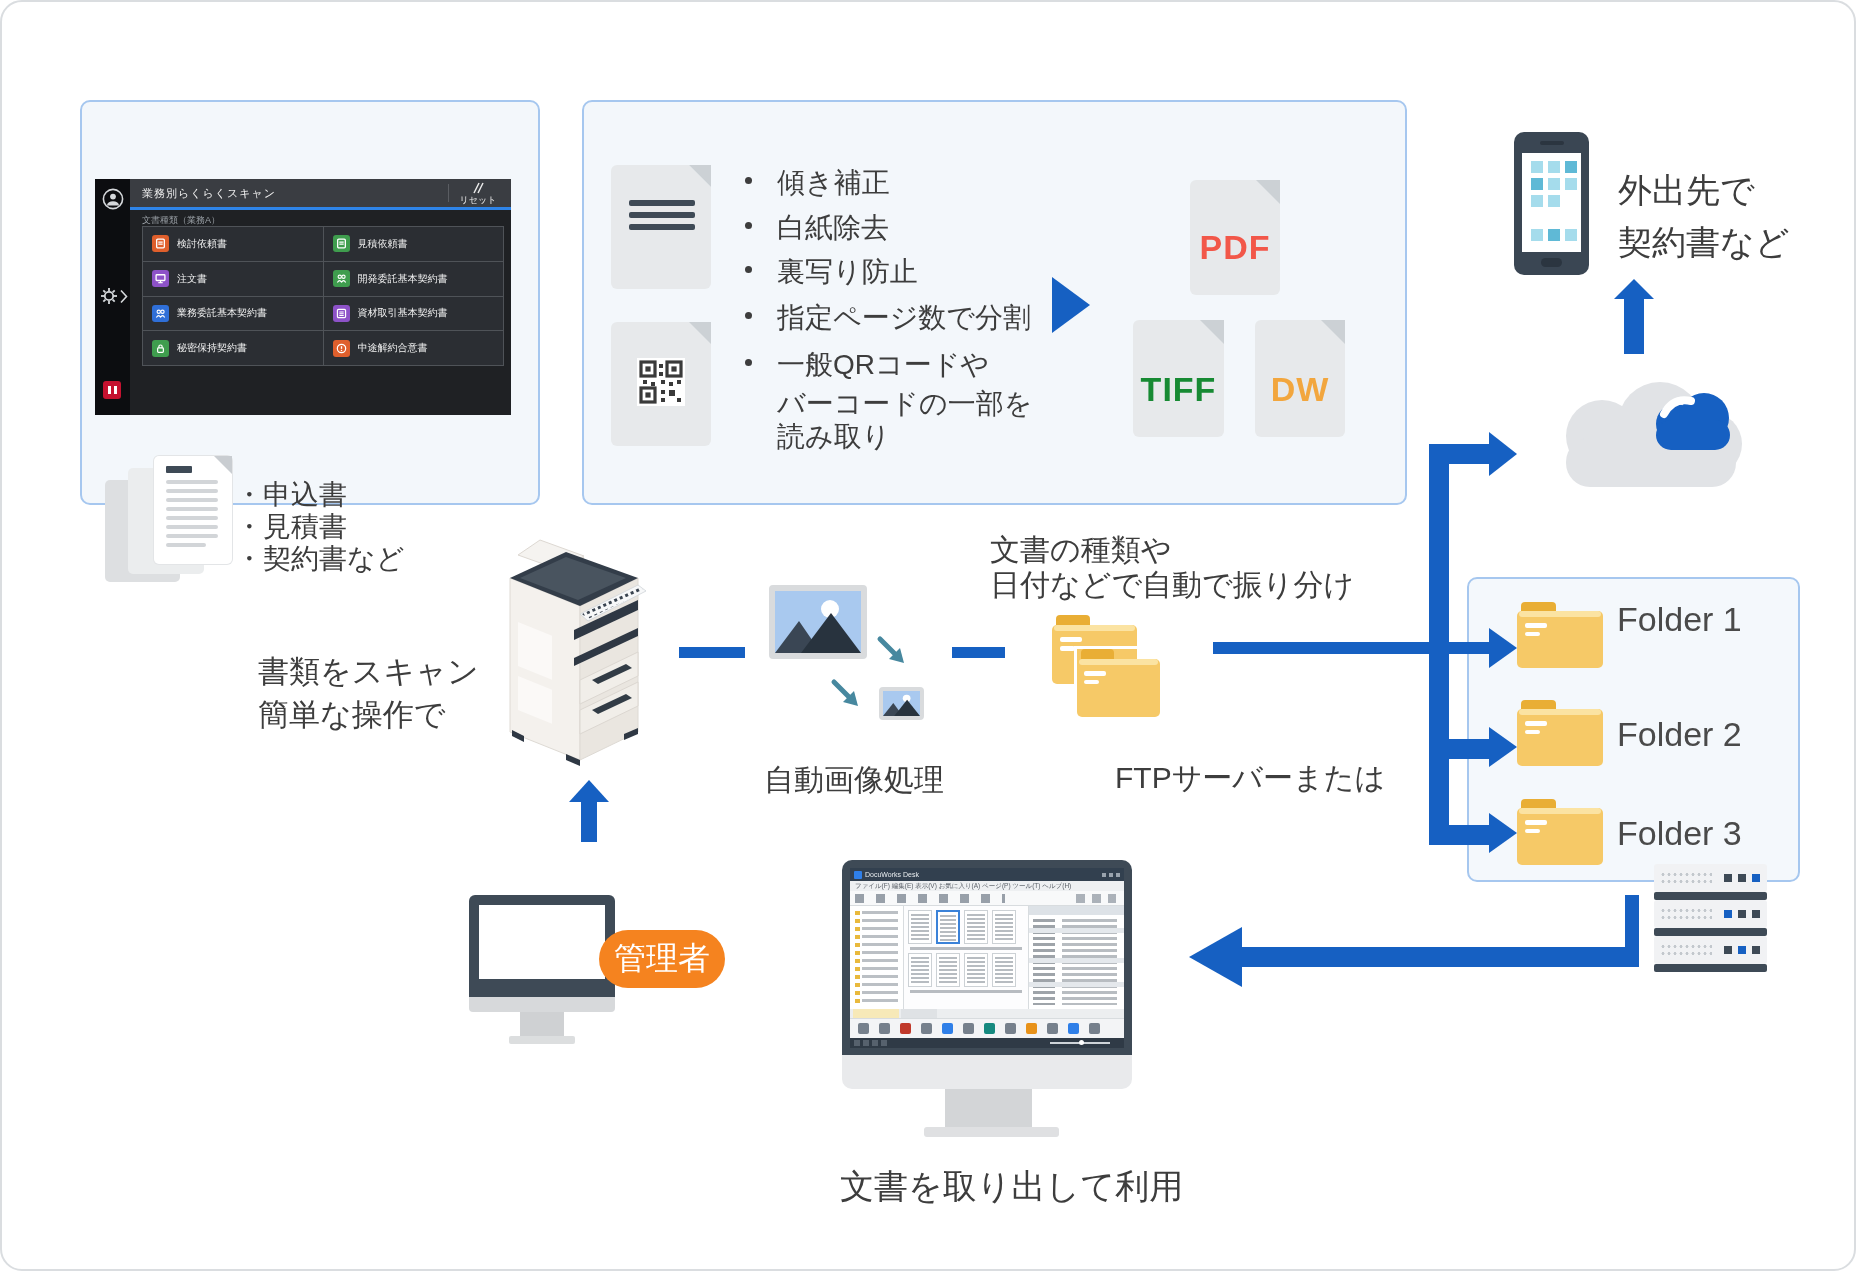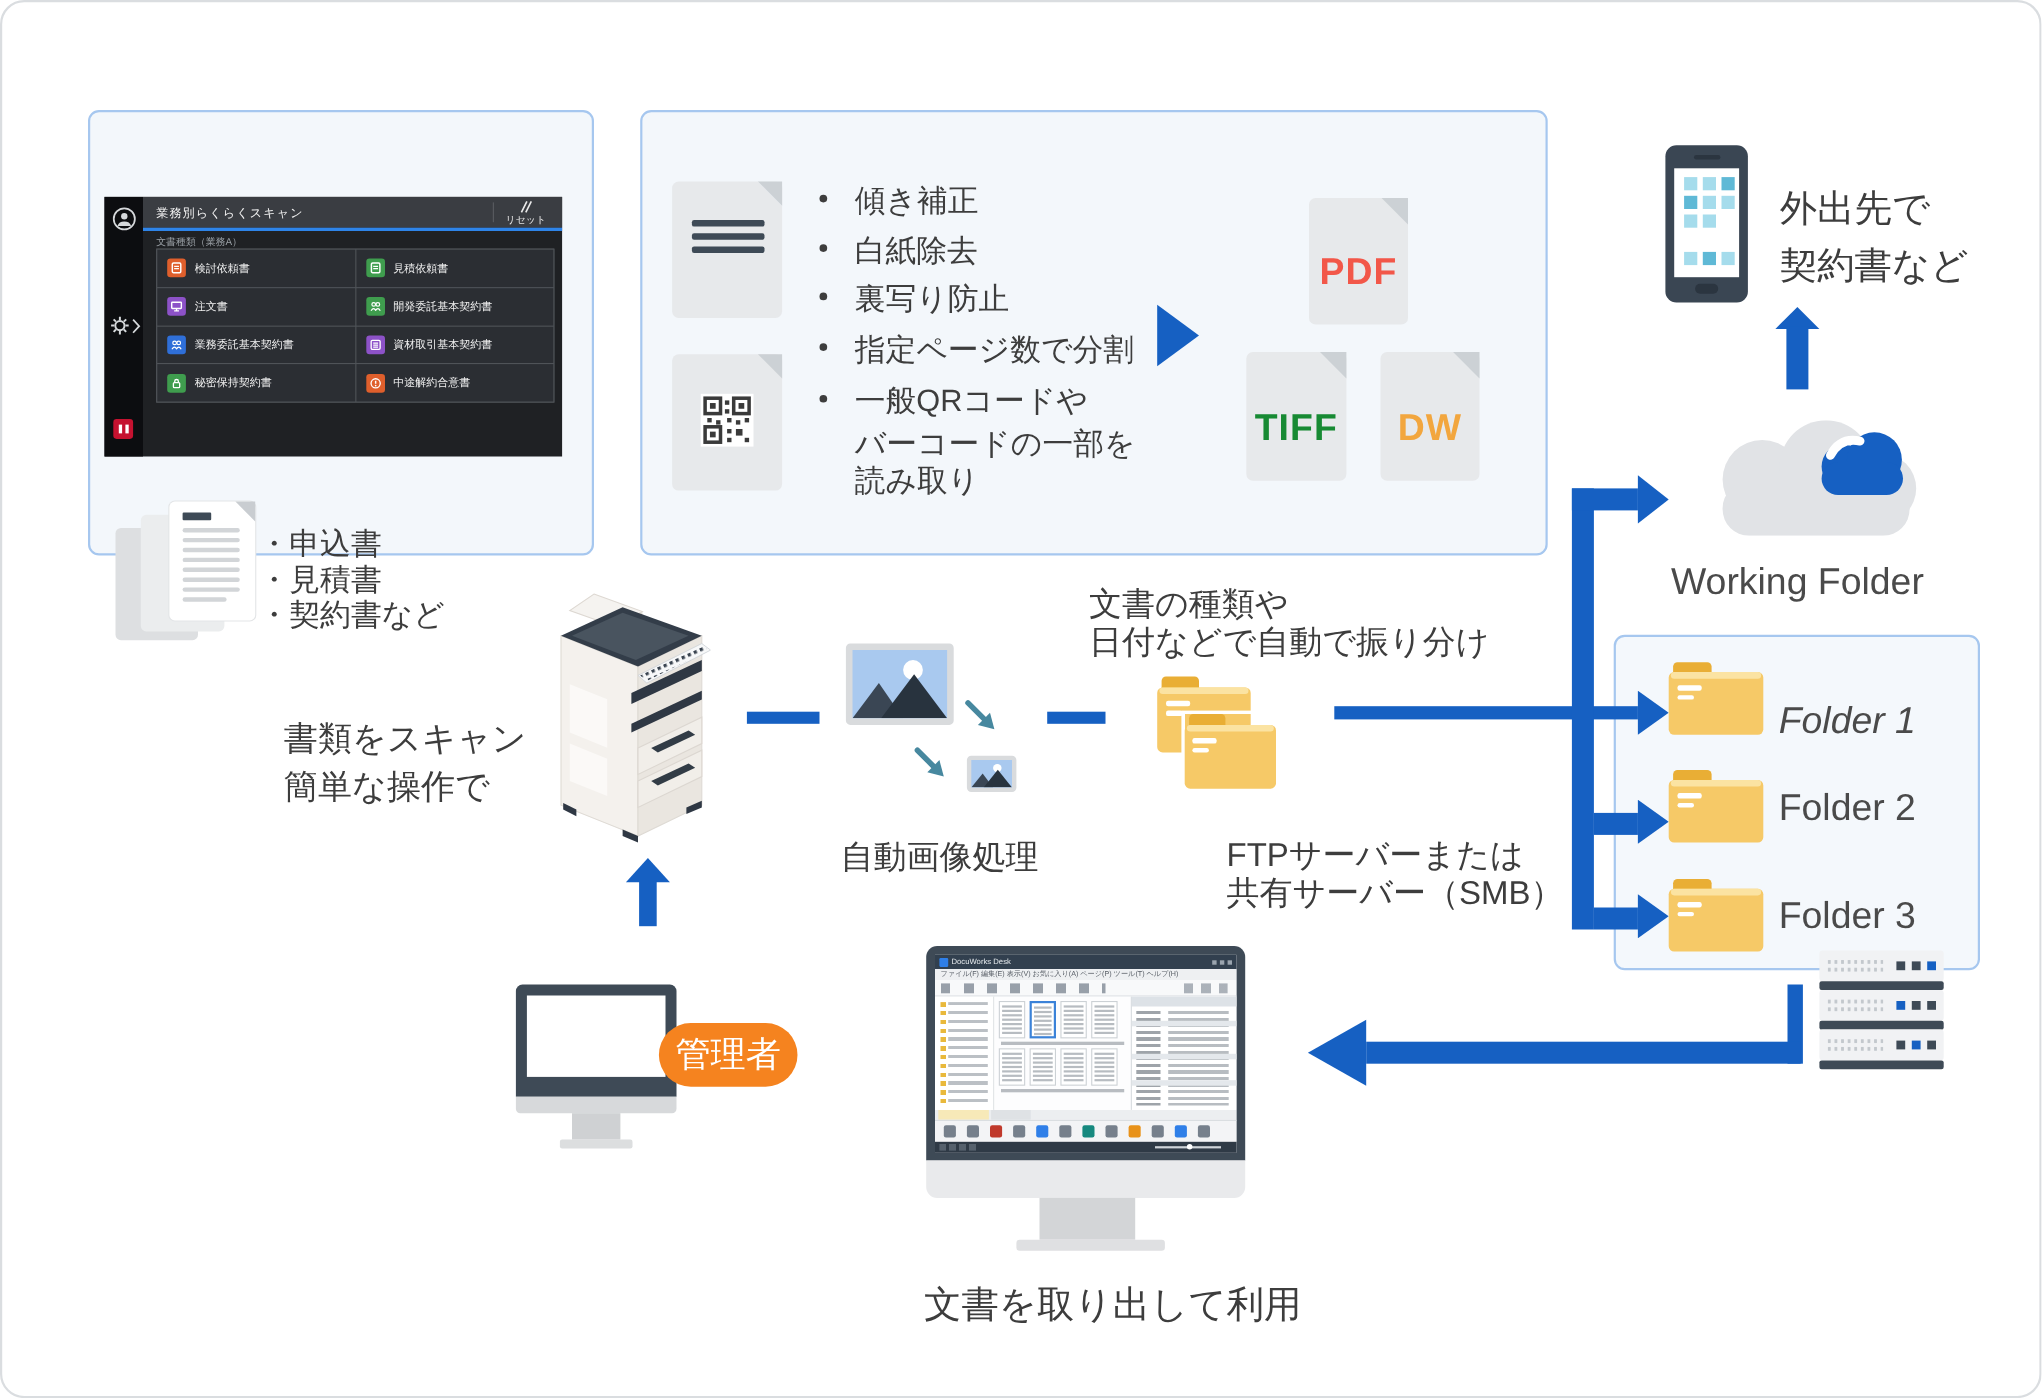--- a/index.html
+++ b/index.html
@@ -390,21 +390,20 @@
       <div class="lip"></div>
       <div class="w1"></div>
       <div class="w2"></div>
   </div>
   <div class="abs med" style="left:988px;top:530px;">
     <div>文書の種類や</div>
     <div>日付などで自動で振り分け</div>
   </div>
   <div class="abs med" style="left:1113px;top:758px;">
     <div>FTPサーバーまたは</div>
-    <div>共有サーバー（SMB）</div>
   </div>
 
   <div class="abs blue" style="left:1211px;top:640px;width:276px;height:12px;"></div>
   <div class="abs blue" style="left:1427px;top:442px;width:20px;height:401px;"></div>
   <div class="abs blue" style="left:1427px;top:442px;width:60px;height:20px;"></div>
   <div class="abs" style="left:1487px;top:430px;width:0;height:0;border-top:22px solid transparent;border-bottom:22px solid transparent;border-left:28px solid #1660c2;"></div>
   <div class="abs tri-r" style="left:1487px;top:626px;"></div>
   <div class="abs blue" style="left:1447px;top:737px;width:40px;height:20px;"></div>
   <div class="abs tri-r" style="left:1487px;top:725px;"></div>
   <div class="abs blue" style="left:1447px;top:823px;width:40px;height:20px;"></div>
@@ -419,21 +418,20 @@
     </g>
   </svg>
   <svg class="abs" style="left:1640px;top:382px;" width="100" height="66" viewBox="0 0 100 66">
     <g fill="#1660c2">
       <circle cx="34" cy="40" r="20"></circle>
       <circle cx="62" cy="34" r="25"></circle>
       <rect x="14" y="36" width="74" height="30" rx="15"></rect>
     </g>
     <path d="M22,30 Q31,13 49,17" stroke="#fff" stroke-width="8" fill="none" stroke-linecap="round"></path>
   </svg>
-  <div class="abs" style="left:1487px;top:508px;width:290px;text-align:center;font-size:34px;color:#4a4a4a;">Working Folder</div>
 
   <div class="abs" style="left:1512px;top:130px;width:75px;height:143px;background:#3a4653;border-radius:10px;">
     <div class="abs" style="left:26px;top:9px;width:24px;height:4px;background:#2b3540;border-radius:2px;"></div>
     <div class="abs" style="left:8px;top:21px;width:59px;height:99px;background:#ffffff;">
       <div class="abs" style="left:9px;top:8px;width:12px;height:12px;background:#a5dcec;"></div>
       <div class="abs" style="left:26px;top:8px;width:12px;height:12px;background:#a5dcec;"></div>
       <div class="abs" style="left:43px;top:8px;width:12px;height:12px;background:#5fb9d6;"></div>
       <div class="abs" style="left:9px;top:25px;width:12px;height:12px;background:#5fb9d6;"></div>
       <div class="abs" style="left:26px;top:25px;width:12px;height:12px;background:#a5dcec;"></div>
       <div class="abs" style="left:43px;top:25px;width:12px;height:12px;background:#a5dcec;"></div>
@@ -452,21 +450,21 @@
   <div class="abs tri-u" style="left:1612px;top:277px;"></div>
   <div class="abs blue" style="left:1622px;top:295px;width:20px;height:57px;"></div>
 
   <div class="folder" style="left:1515px;top:600px;width:86px;height:66px;">
     <div class="tab"></div>
       <div class="fbody"></div>
       <div class="lip"></div>
       <div class="w1"></div>
       <div class="w2"></div>
   </div>
-  <div class="flabel-big" style="top:634px;font-style:italic;">Folder 1</div>
+  <div class="flabel-big" style="top:598px;">Folder 1</div>
   <div class="folder" style="left:1515px;top:698px;width:86px;height:66px;">
     <div class="tab"></div>
       <div class="fbody"></div>
       <div class="lip"></div>
       <div class="w1"></div>
       <div class="w2"></div>
   </div>
   <div class="flabel-big" style="top:713px;">Folder 2</div>
   <div class="folder" style="left:1515px;top:797px;width:86px;height:66px;">
     <div class="tab"></div>

